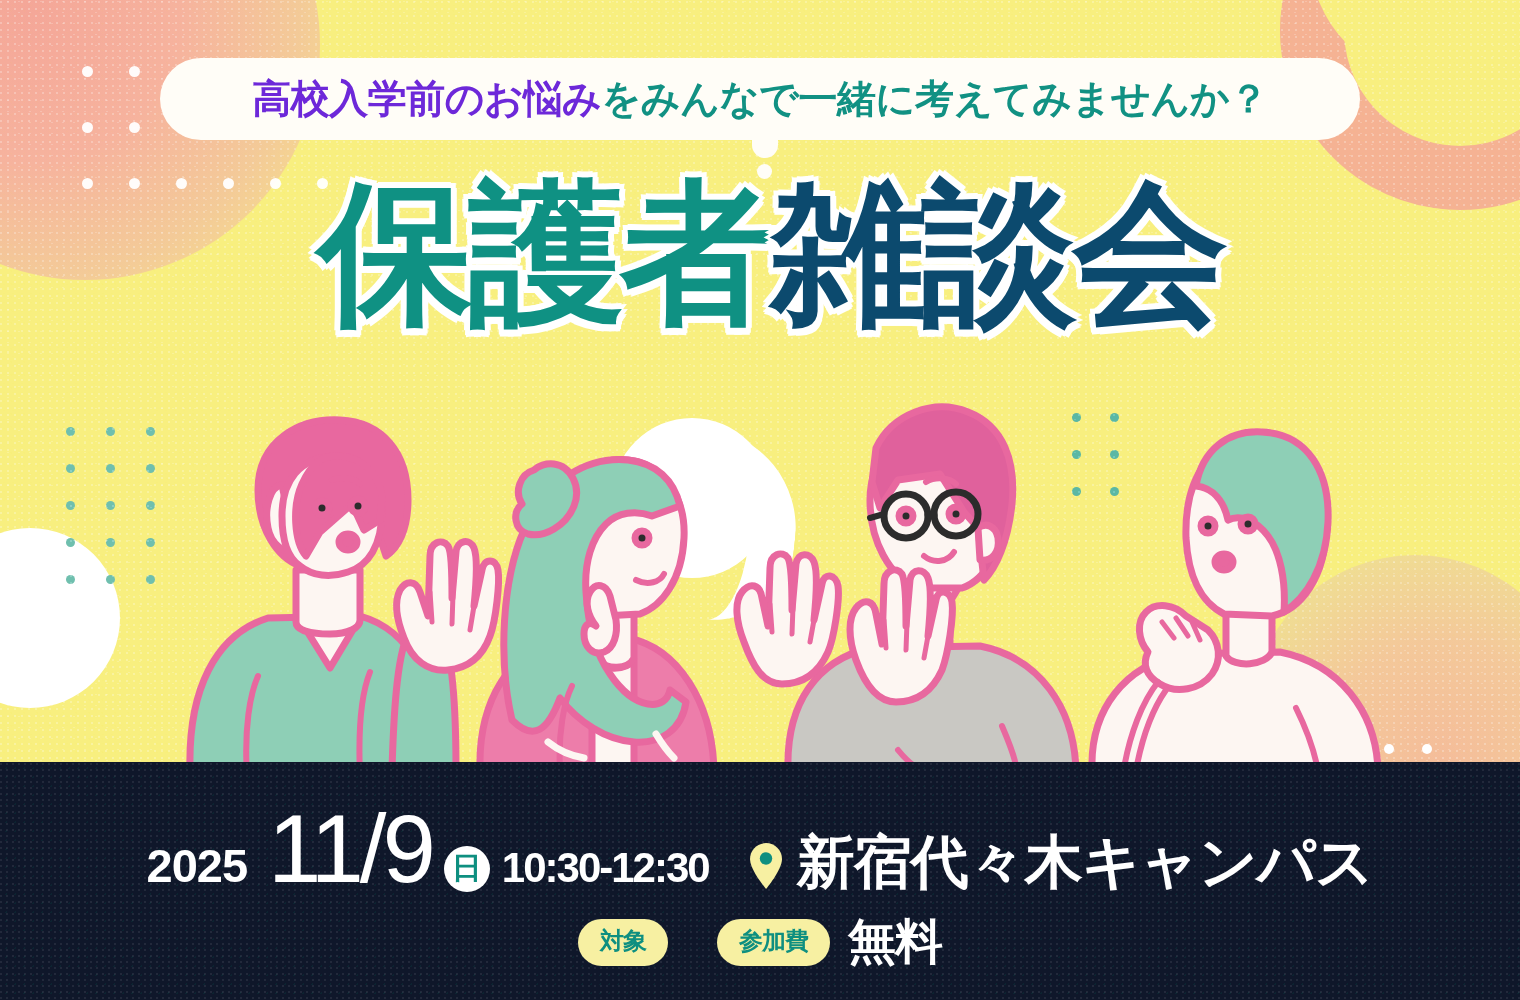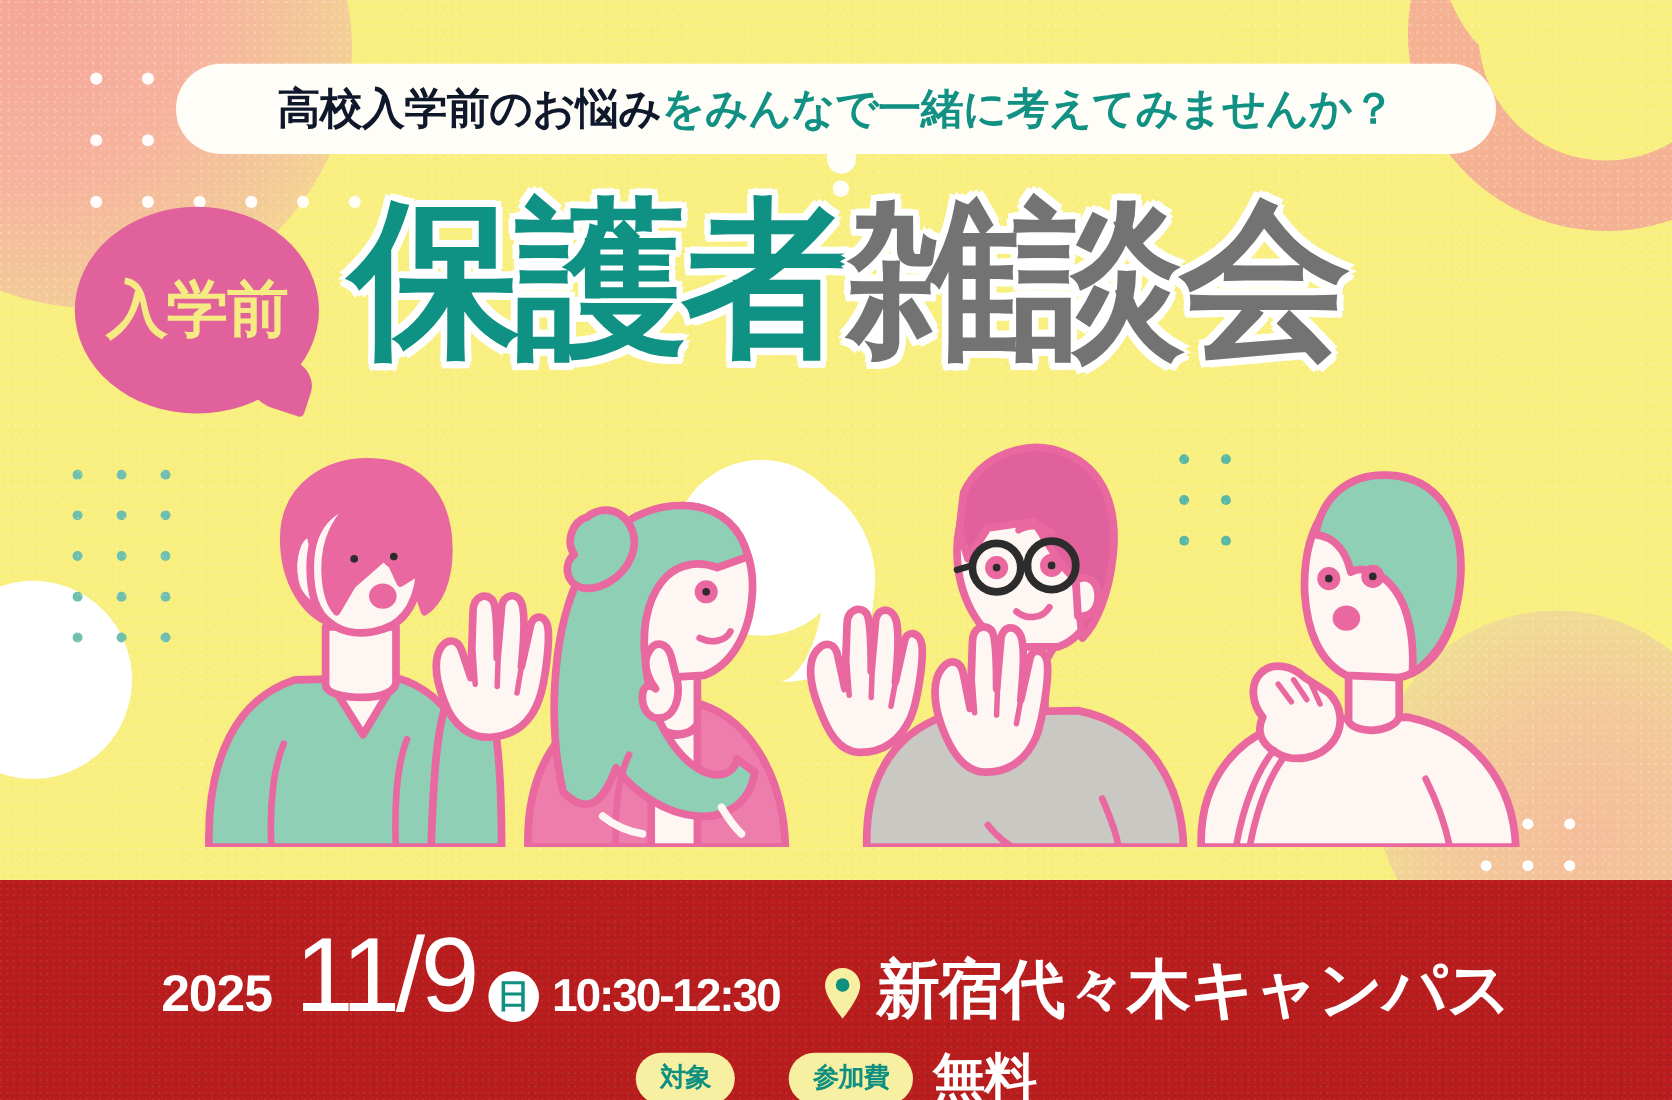--- a/index.html
+++ b/index.html
@@ -110,21 +110,21 @@
     background: #fffdf7;
     border-radius: 41px;
     display: flex; align-items: center; justify-content: center;
     z-index: 6;
   }
   .bubble-text {
     font-size: 39px; font-weight: 700;
     letter-spacing: -0.5px;
     white-space: nowrap;
   }
-  .bubble-text .pink { color: #0f172a; font-family: Liberation Mono, monospace; }
+  .bubble-text .pink { color: #6d28d9; font-family: Liberation Mono, monospace; }
   .bubble-text .teal { color: #119183; text-align: center; }
   .bubble-tail {
     position: absolute; left: 752px; top: 136px;
     width: 26px; height: 22px;
     background: #fffdf7;
     border-radius: 0 0 13px 13px;
     z-index: 6;
   }
   .bubble-dot {
     position: absolute; left: 757px; top: 164px;
@@ -163,29 +163,29 @@
     letter-spacing: -4px; white-space: nowrap;
     line-height: 1;
   }
   .title span {
     text-shadow:
       5px 5px 0 #ffffff, -5px 5px 0 #ffffff, 5px -5px 0 #ffffff, -5px -5px 0 #ffffff,
       0 6px 0 #ffffff, 0 -6px 0 #ffffff, 6px 0 0 #ffffff, -6px 0 0 #ffffff,
       4px 7px 0 #ffffff, -4px 7px 0 #ffffff;
   }
   .title .t1 { color: #0f9183; }
-  .title .t2 { color: #737373; }
+  .title .t2 { color: #0c4a6e; }
 
   
   .people { position: absolute; left: 0; top: 330px; width: 1520px; height: 440px; z-index: 4; }
 
   
   .footer {
-    position: absolute; left: 0; bottom: 0; width: 1520px; height: 200px;
-    background: #b91c1c;
+    position: absolute; left: 0; bottom: 0; width: 1520px; height: 238px;
+    background: #0f172a;
     z-index: 7;
   }
   .footer-grain {
     position: absolute; inset: 0;
     background-image:
       radial-gradient(circle at 20% 30%, rgba(255,255,255,.08) 0 1px, transparent 1px),
       radial-gradient(circle at 70% 70%, rgba(0,80,70,.22) 0 1px, transparent 1px);
     background-size: 6px 6px, 9px 9px;
     pointer-events: none;
   }
@@ -397,23 +397,20 @@
   </svg>
 
   <div class="grain"></div>
 
   <div class="bubble">
     <div class="bubble-text"><span class="pink">高校入学前のお悩み</span><span class="teal">をみんなで一緒に考えてみませんか？</span></div>
   </div>
   <div class="bubble-tail"></div>
   <div class="bubble-dot"></div>
 
-  <div class="badge-circle">
-    <span class="badge-circle-text">入学前</span>
-  </div>
   <h1 class="title"><span class="t1">保護者</span><span class="t2">雑談会</span></h1>
 
   <div class="footer">
     <div class="footer-grain"></div>
 
     <div class="row-datetime">
       <span class="yr">2025</span>
       <span class="md">11/9</span>
       <span class="daybadge">日</span>
       <span class="time">10:30-12:30</span>

